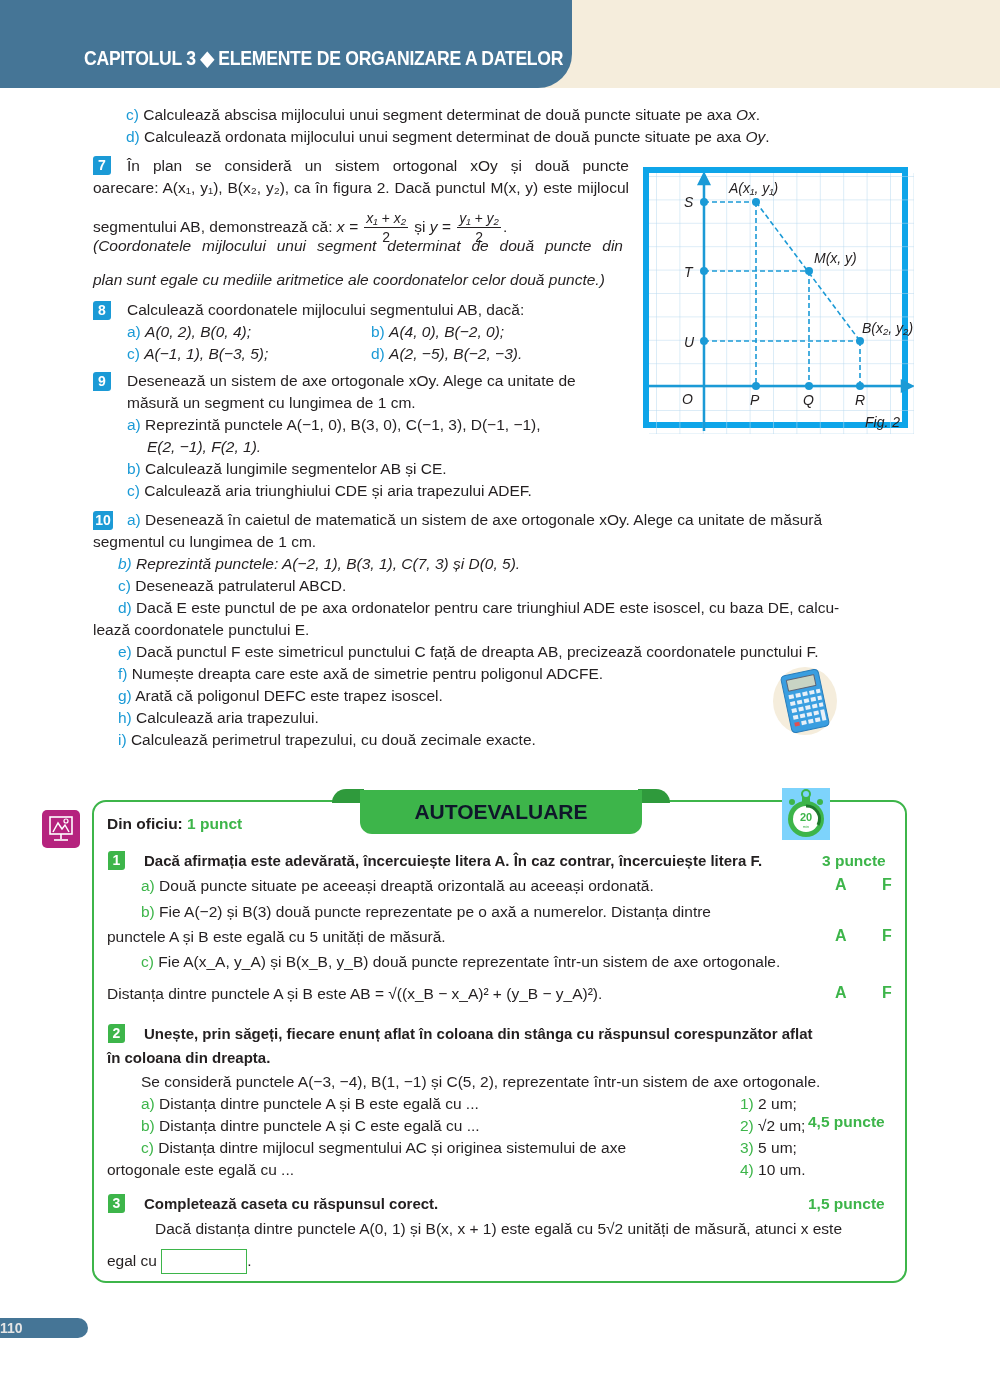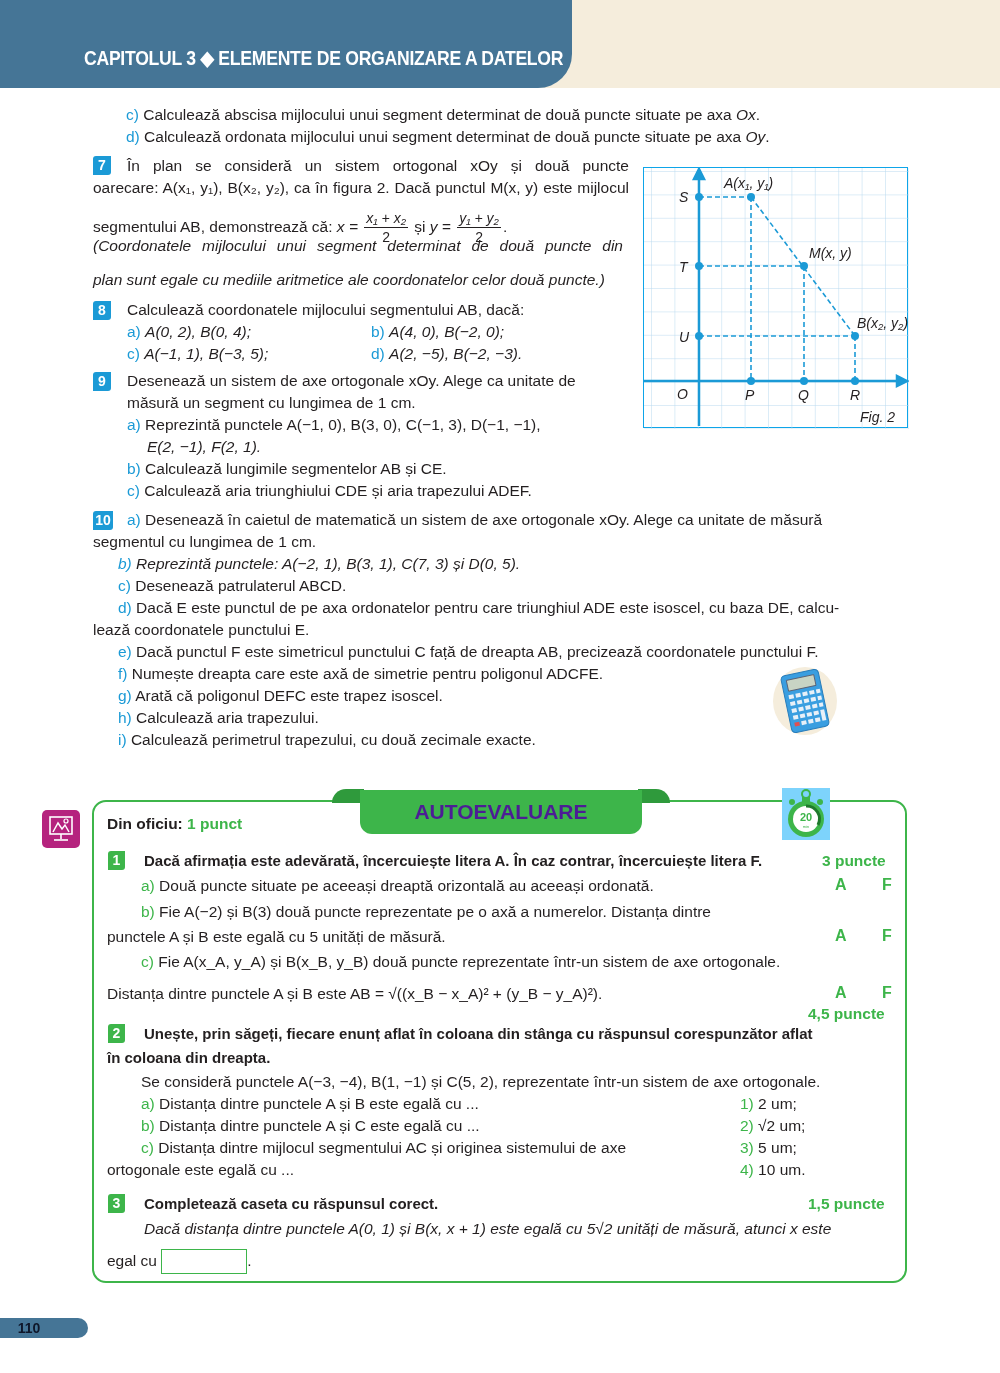--- a/index.html
+++ b/index.html
@@ -11,30 +11,30 @@
   .line { position: absolute; white-space: nowrap; font-size: 15.5px; line-height: 20px; }
   .lbl { color: #1b9ad6; font-weight: normal; }
   .glbl { color: #3db54a; }
   i, .it { font-style: italic; }
   .num-badge { position: absolute; width: 18px; height: 19px; background: #1b9ad6; color: #fff; font-weight: bold; font-size: 14px; text-align: center; line-height: 19px; border-radius: 3px 0 3px 0; }
   .g-badge { position: absolute; width: 17px; height: 19px; background: #3db54a; color: #fff; font-weight: bold; font-size: 14px; text-align: center; line-height: 19px; border-radius: 3px 0 3px 0; }
   .justify { position: absolute; text-align: justify; text-align-last: justify; font-size: 15.5px; line-height: 20px; white-space: nowrap; }
   .frac { display: inline-block; vertical-align: middle; text-align: center; margin: 0 2px; }
   .frac .n { display: block; border-bottom: 1px solid #231f20; padding: 0 2px; font-size: 14px; line-height: 18px; }
   .frac .d { display: block; font-size: 14px; line-height: 18px; }
-  .figure { position: absolute; left: 643px; top: 167px; width: 265px; height: 261px; border: 1px solid #0ea5e9; }
+  .figure { position: absolute; left: 643px; top: 167px; width: 265px; height: 261px; border: 6px solid #0ea5e9; }
   .autoeval-box { position: absolute; left: 92px; top: 800px; width: 815px; height: 483px; border: 2px solid #3db54a; border-radius: 14px; }
-  .autoeval-tab { position: absolute; left: 360px; top: 790px; width: 282px; height: 44px; background: #3db54a; border-radius: 0 0 12px 12px; color: #4c1d95; font-size: 21px; font-weight: bold; text-align: center; line-height: 44px; }
+  .autoeval-tab { position: absolute; left: 360px; top: 790px; width: 282px; height: 44px; background: #3db54a; border-radius: 0 0 12px 12px; color: #0f172a; font-size: 21px; font-weight: bold; text-align: center; line-height: 44px; }
   .tab-ear-l { position: absolute; left: 332px; top: 789px; width: 32px; height: 14px; background: #2f9a3c; border-radius: 16px 0 0 0; }
   .tab-ear-r { position: absolute; left: 638px; top: 789px; width: 32px; height: 14px; background: #2f9a3c; border-radius: 0 16px 0 0; }
   .bold { font-weight: bold; }
   .green { color: #3db54a; font-weight: bold; }
   .af { position: absolute; color: #3db54a; font-weight: bold; font-size: 16px; }
   .answer-box { display: inline-block; width: 86px; height: 25px; border: 1.5px solid #3db54a; vertical-align: middle; background: #fff; }
-  .page-num { position: absolute; left: 0; top: 1318px; width: 88px; height: 20px; background: #457596; border-radius: 0 10px 10px 0; color: #0f172a; font-weight: bold; font-size: 14px; text-align: center; padding-right: 30px; line-height: 20px; }
+  .page-num { position: absolute; left: 0; top: 1318px; width: 88px; height: 20px; background: #457596; border-radius: 0 10px 10px 0; color: #e5e5e5; font-weight: bold; font-size: 14px; text-align: left; padding-right: 30px; line-height: 20px; }
 </style>
 </head>
 <body>
 
 <div class="top-band"></div>
 <div class="chapter-header">
   <div class="chapter-title">CAPITOLUL 3 ◆ ELEMENTE DE ORGANIZARE A DATELOR</div>
 </div>
 
 <div class="line" style="left:126px;top:105px;">
@@ -222,35 +222,35 @@
 <div class="af" style="left:882px;top:927px;">F</div>
 
 <div class="line" style="left:141px;top:952px;"><span class="glbl">c)</span> <span>Fie A(x_A, y_A) și B(x_B, y_B) două puncte reprezentate într-un sistem de axe ortogonale.</span></div>
 <div class="line" style="left:107px;top:984px;">Distanța dintre punctele A și B este AB = √((x_B − x_A)² + (y_B − y_A)²).</div>
 <div class="af" style="left:835px;top:984px;">A</div>
 <div class="af" style="left:882px;top:984px;">F</div>
 
 <div class="g-badge" style="left:108px;top:1024px;">2</div>
 <div class="line bold" style="left:144px;top:1024px;font-size:15px;">Unește, prin săgeți, fiecare enunț aflat în coloana din stânga cu răspunsul corespunzător aflat</div>
 <div class="line bold" style="left:107px;top:1048px;font-size:15px;">în coloana din dreapta.</div>
-<div class="line green" style="left:808px;top:1004px;text-align:center;">4,5 puncte</div>
+<div class="line green" style="left:808px;top:1112px;text-align:center;">4,5 puncte</div>
 <div class="line" style="left:141px;top:1072px;">Se consideră punctele A(−3, −4), B(1, −1) și C(5, 2), reprezentate într-un sistem de axe ortogonale.</div>
 
 <div class="line" style="left:141px;top:1094px;"><span class="glbl">a)</span> <span>Distanța dintre punctele A și B este egală cu ...</span></div>
 <div class="line" style="left:141px;top:1116px;"><span class="glbl">b)</span> <span>Distanța dintre punctele A și C este egală cu ...</span></div>
 <div class="line" style="left:141px;top:1138px;"><span class="glbl">c)</span> <span>Distanța dintre mijlocul segmentului AC și originea sistemului de axe</span></div>
 <div class="line" style="left:107px;top:1160px;">ortogonale este egală cu ...</div>
 
 <div class="line" style="left:740px;top:1094px;"><span class="glbl">1)</span> <span>2 um;</span></div>
 <div class="line" style="left:740px;top:1116px;"><span class="glbl">2)</span> <span>√2 um;</span></div>
 <div class="line" style="left:740px;top:1138px;"><span class="glbl">3)</span> <span>5 um;</span></div>
 <div class="line" style="left:740px;top:1160px;"><span class="glbl">4)</span> <span>10 um.</span></div>
 
 <div class="g-badge" style="left:108px;top:1194px;">3</div>
 <div class="line bold" style="left:144px;top:1194px;font-size:15px;">Completează caseta cu răspunsul corect.</div>
 <div class="line green" style="left:808px;top:1194px;">1,5 puncte</div>
-<div class="line" style="left:144px;top:1219px;font-style:italic;">Dacă distanța dintre punctele A(0, 1) și B(x, x + 1) este egală cu 5√2 unități de măsură, atunci x este</div>
+<div class="line" style="left:155px;top:1219px;">Dacă distanța dintre punctele A(0, 1) și B(x, x + 1) este egală cu 5√2 unități de măsură, atunci x este</div>
 <div class="line" style="left:107px;top:1247px;line-height:28px;">
   <span>egal cu</span>
   <input class="answer-box" type="text" value="" style=""><span>.</span>
 </div>
 
 <div class="page-num">110</div>
 
 </body></html>

